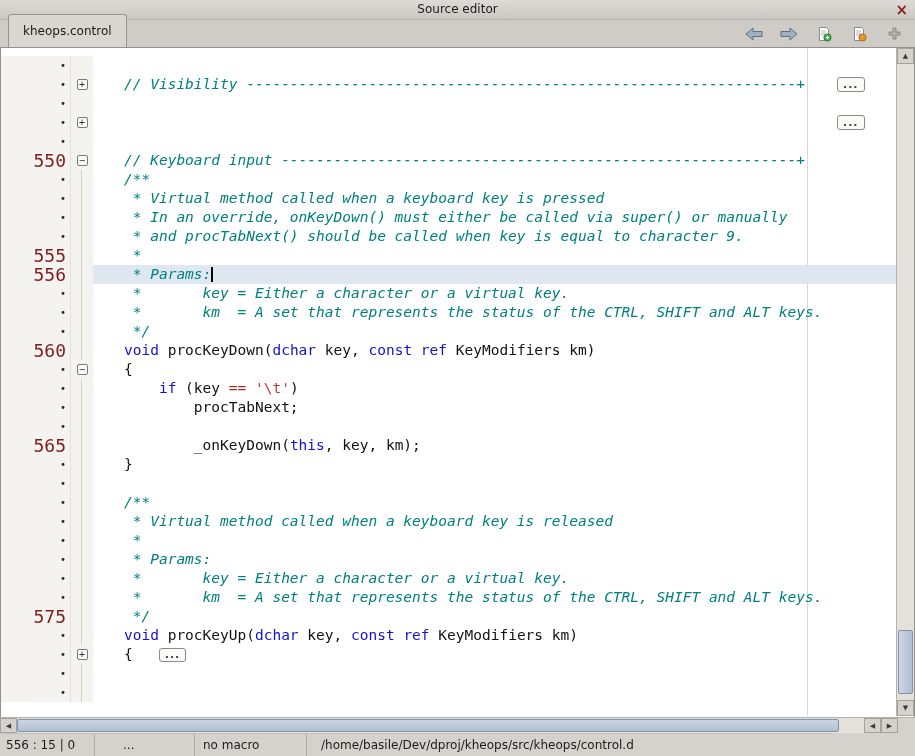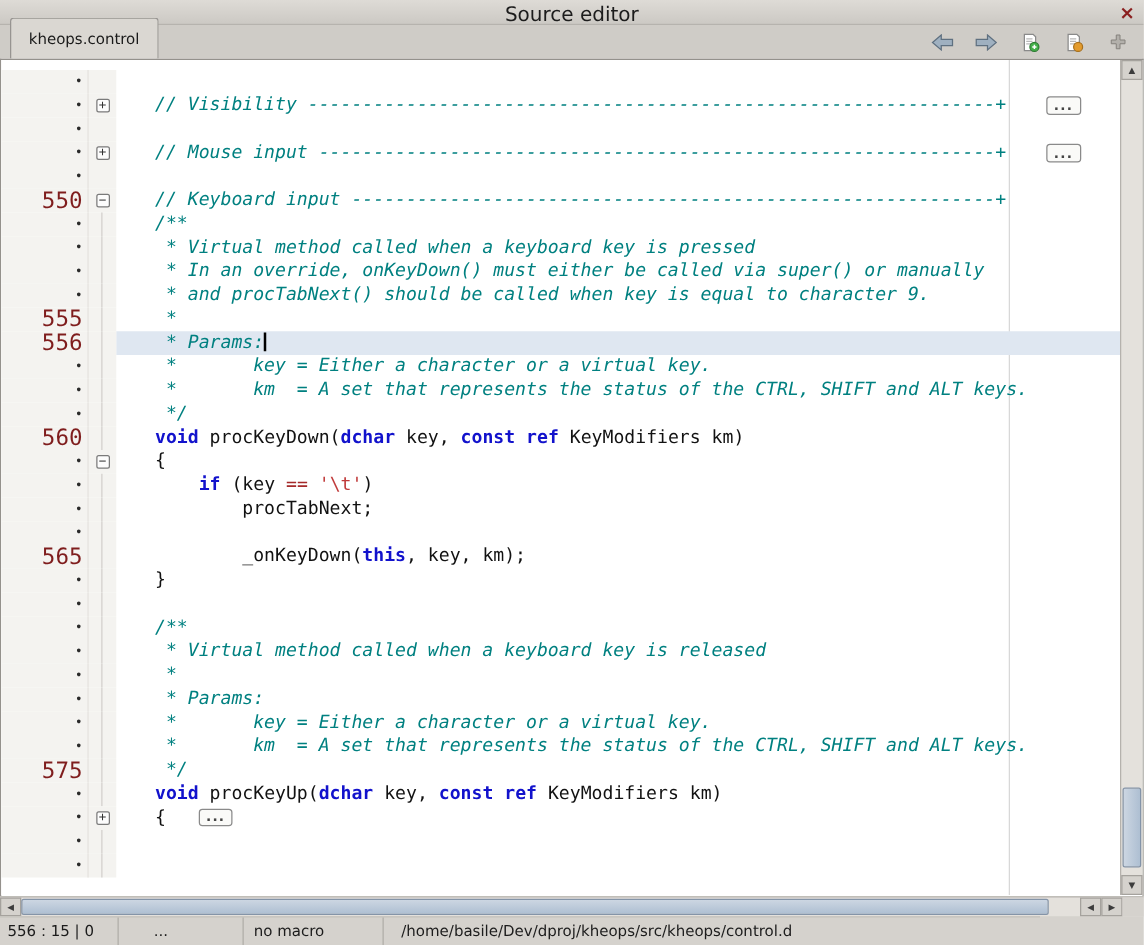--- a/index.html
+++ b/index.html
@@ -1,20 +1,20 @@
 <!DOCTYPE html>
 <html style="--comment: #008080; --keyword: #1212cc; --string: #c03a3a; --operator: #a52a2a; --current-line: #dfe7f1; --margin-line: #d8d8d8;"><head>
 <meta charset="utf-8">
 <style>
   * { box-sizing: border-box; margin: 0; padding: 0; }
   html,body { width: 915px; height: 756px; overflow: hidden; }
   body { font-family: "DejaVu Sans", sans-serif; background: #d5d2cd; position: relative; }
 
   .titlebar { height: 20px; position: relative; background: linear-gradient(#dedbd6,#ccc9c4); border-bottom: 1px solid #b6b3ae; }
-  .title { position: absolute; left: 0; right: 0; top: 2px; text-align: center; font-size: 16px; color: #1c1c1c; }
+  .title { position: absolute; left: 0; right: 0; top: 2px; text-align: center; font-size: 12px; color: #1c1c1c; }
   .close { position: absolute; right: 7px; top: 1px; color: #8a1f1f; font-weight: bold; font-size: 15px; line-height: 18px; }
 
   .tabbar { height: 27px; background: #cfccc7; position: relative; display: flex; align-items: flex-end; }
   .tab { margin-left: 8px; height: 23px; padding: 16px 14px; background: #dad7d2; border: 1px solid #979491; border-bottom: none; border-radius: 3px 3px 0 0; font-size: 12px; color: #1a1a1a; display: flex; align-items: center; }
   .toolbar { position: absolute; right: 10px; top: 0; height: 27px; display: flex; align-items: center; gap: 13px; }
   .tbtn { width: 22px; height: 22px; display: flex; align-items: center; justify-content: center; }
 
   .editor-frame { position: absolute; top: 47px; left: 0; width: 915px; height: 670px; background: #fff; border: 1px solid #94918c; border-bottom: none; }
   .content { position: absolute; left: 0; top: 0; width: 895px; height: 668px; overflow: hidden; padding-top: 8px; background: #fff; }
   .margin-line { position: absolute; left: 806px; top: 0; bottom: 0; width: 1px; background: var(--margin-line); }
@@ -22,21 +22,21 @@
   .row { display: flex; height: 19px; line-height: 19px; font-family: "DejaVu Sans Mono", monospace; font-size: 14.5px; position: relative; white-space: pre; }
   .gut { width: 70px; flex: none; text-align: right; padding-right: 4px; font-size: 18px; color: #7f1d1d; background: #f4f3f0; border-right: 1px solid #e2e0dc; }
   .gut.dot { font-size: 10px; color: #2a2a2a; line-height: 19px; }
   .fold { width: 22px; flex: none; background: #f4f3f0; position: relative; display: flex; align-items: center; justify-content: center; }
   .fold.guide::before { content: ""; position: absolute; left: 10px; top: 0; bottom: 0; width: 1px; background: #d2d0cc; }
   .foldbtn { width: 11px; height: 11px; border: 1px solid #7a7a7a; background: #fcfcfc; color: #333; font-size: 10px; line-height: 9px; text-align: center; border-radius: 2px; position: relative; z-index: 1; font-family: "DejaVu Sans Mono", monospace; }
   .code { flex: 1; padding-left: 31px; color: #121212; }
   .row.current .code { background: var(--current-line); }
 
   .cm { color: var(--comment); font-style: italic; }
-  .kw { color: var(--keyword); font-weight: bold; }
+  .kw { color: var(--keyword); font-weight: normal; }
   .str { color: var(--string); }
   .op { color: var(--operator); }
 
   .caret { display: inline-block; width: 2px; height: 15px; background: #000; vertical-align: -3px; }
 
   .foldbox { border: 1px solid #8a8a8a; background: #fafaf8; color: #444; border-radius: 3px; font-size: 11px; line-height: 12px; padding: 0 5px; font-family: "DejaVu Sans", sans-serif; letter-spacing: 1px; font-weight: bold; }
   .foldbox.inline { display: inline-block; margin-left: 26px; height: 14px; vertical-align: 1px; }
   .foldbox.right { position: absolute; left: 836px; top: 2px; height: 15px; display: flex; align-items: center; }
 
   .vscroll { position: absolute; top: 0; right: 0; width: 18px; height: 668px; background: #e4e1dc; border-left: 1px solid #b5b2ad; display: flex; flex-direction: column; }
@@ -105,21 +105,21 @@
     </div>
   </div>
 
   <div class="editor-frame">
     <div class="content">
       <div class="margin-line"></div>
       <div id="lines">
           <div class="row"><span class="gut dot">•</span><span class="fold"></span><span class="code"></span></div>
           <div class="row"><span class="gut dot">•</span><span class="fold"><span class="foldbtn">+</span></span><span class="code"><span class="cm">// Visibility ---------------------------------------------------------------+</span></span><span class="foldbox right">...</span></div>
           <div class="row"><span class="gut dot">•</span><span class="fold"></span><span class="code"></span></div>
-          <div class="row"><span class="gut dot">•</span><span class="fold"><span class="foldbtn">+</span></span><span class="code"><span class="cm">// Mouse input --------------------------------------------------------------+</span></span><span class="foldbox right">...</span></div>
+          <div class="row"><span class="gut dot">•</span><span class="fold"><span class="foldbtn">+</span></span><span class="foldbox right">...</span></div>
           <div class="row"><span class="gut dot">•</span><span class="fold"></span><span class="code"></span></div>
           <div class="row"><span class="gut">550</span><span class="fold"><span class="foldbtn">−</span></span><span class="code"><span class="cm">// Keyboard input -----------------------------------------------------------+</span></span></div>
           <div class="row"><span class="gut dot">•</span><span class="fold guide"></span><span class="code"><span class="cm">/**</span></span></div>
           <div class="row"><span class="gut dot">•</span><span class="fold guide"></span><span class="code"><span class="cm"> * Virtual method called when a keyboard key is pressed</span></span></div>
           <div class="row"><span class="gut dot">•</span><span class="fold guide"></span><span class="code"><span class="cm"> * In an override, onKeyDown() must either be called via super() or manually</span></span></div>
           <div class="row"><span class="gut dot">•</span><span class="fold guide"></span><span class="code"><span class="cm"> * and procTabNext() should be called when key is equal to character 9.</span></span></div>
           <div class="row"><span class="gut">555</span><span class="fold guide"></span><span class="code"><span class="cm"> *</span></span></div>
           <div class="row current"><span class="gut">556</span><span class="fold guide"></span><span class="code"><span class="cm"> * Params:</span><span class="caret"></span></span></div>
           <div class="row"><span class="gut dot">•</span><span class="fold guide"></span><span class="code"><span class="cm"> *       key = Either a character or a virtual key.</span></span></div>
           <div class="row"><span class="gut dot">•</span><span class="fold guide"></span><span class="code"><span class="cm"> *       km  = A set that represents the status of the CTRL, SHIFT and ALT keys.</span></span></div>

